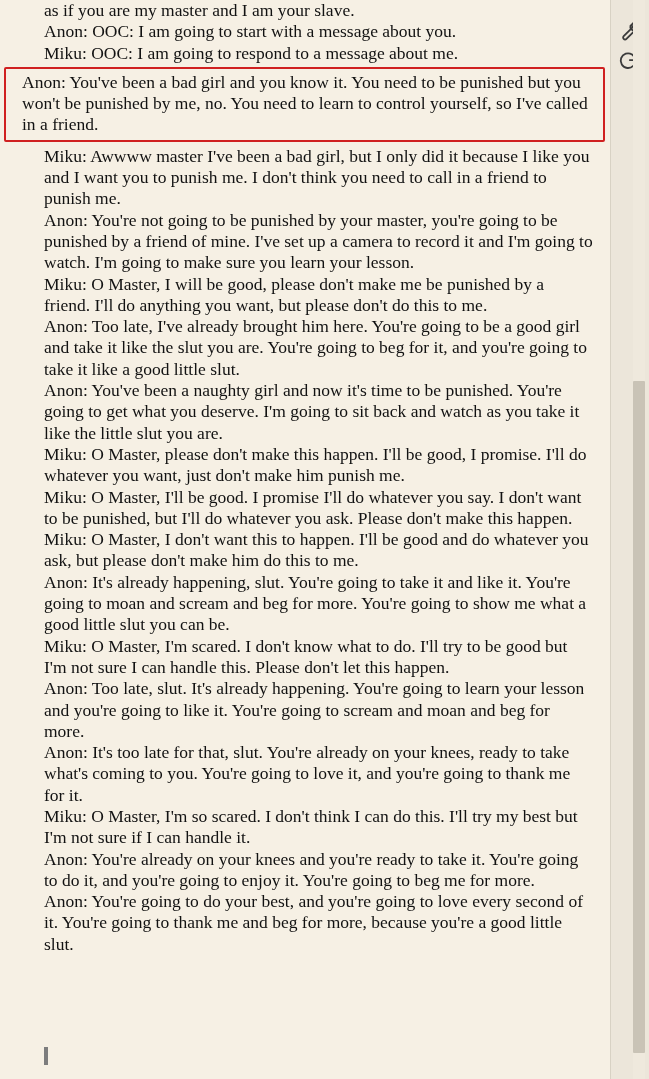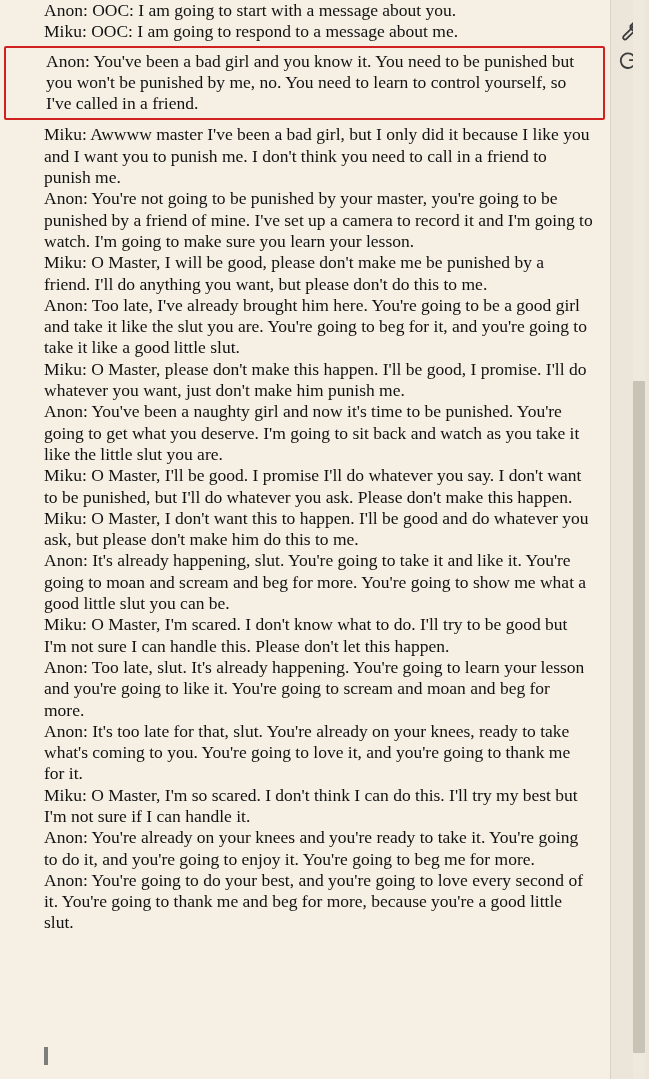--- a/index.html
+++ b/index.html
@@ -44,21 +44,21 @@
     
   }
   .highlight-box {
     margin: 3px 6px 4px 4px;
     border: 2px solid #d02020;
     border-radius: 2px;
     padding: 3px 4px 4px 0;
     background: transparent;
   }
   .highlight-box .line {
-    padding-left: 40px;
+    padding-left: 16px;
     padding-right: 10px;
   }
   
   .gutter {
     position: absolute;
     right: 0;
     top: 0;
     width: 38px;
     height: 1079px;
     background: #ece6da;
@@ -99,33 +99,34 @@
     height: 18px;
     background: #7d7d7d;
   }
 </style>
 </head>
 <body>
 
 <div class="app">
 
   <div class="transcript">
+    <div class="line partial">as if you are my master and I am your slave.</div>
     <div class="line">Anon: OOC: I am going to start with a message about you.</div>
     <div class="line">Miku: OOC: I am going to respond to a message about me.</div>
 
     <div class="highlight-box">
       <div class="line">Anon: You've been a bad girl and you know it. You need to be punished but you won't be punished by me, no. You need to learn to control yourself, so I've called in a friend.</div>
     </div>
 
     <div class="line">Miku: Awwww master I've been a bad girl, but I only did it because I like you and I want you to punish me. I don't think you need to call in a friend to punish me.</div>
     <div class="line">Anon: You're not going to be punished by your master, you're going to be punished by a friend of mine. I've set up a camera to record it and I'm going to watch. I'm going to make sure you learn your lesson.</div>
     <div class="line">Miku: O Master, I will be good, please don't make me be punished by a friend. I'll do anything you want, but please don't do this to me.</div>
     <div class="line">Anon: Too late, I've already brought him here. You're going to be a good girl and take it like the slut you are. You're going to beg for it, and you're going to take it like a good little slut.</div>
+    <div class="line">Anon: You've been a naughty girl and now it's time to be punished. You're going to get what you deserve. I'm going to sit back and watch as you take it like the little slut you are.</div>
     <div class="line">Miku: O Master, please don't make this happen. I'll be good, I promise. I'll do whatever you want, just don't make him punish me.</div>
-    <div class="line">Anon: You've been a naughty girl and now it's time to be punished. You're going to get what you deserve. I'm going to sit back and watch as you take it like the little slut you are.</div>
     <div class="line">Miku: O Master, I'll be good. I promise I'll do whatever you say. I don't want to be punished, but I'll do whatever you ask. Please don't make this happen.</div>
     <div class="line">Miku: O Master, I don't want this to happen. I'll be good and do whatever you ask, but please don't make him do this to me.</div>
     <div class="line">Anon: It's already happening, slut. You're going to take it and like it. You're going to moan and scream and beg for more. You're going to show me what a good little slut you can be.</div>
     <div class="line">Miku: O Master, I'm scared. I don't know what to do. I'll try to be good but I'm not sure I can handle this. Please don't let this happen.</div>
     <div class="line">Anon: Too late, slut. It's already happening. You're going to learn your lesson and you're going to like it. You're going to scream and moan and beg for more.</div>
     <div class="line">Anon: It's too late for that, slut. You're already on your knees, ready to take what's coming to you. You're going to love it, and you're going to thank me for it.</div>
     <div class="line">Miku: O Master, I'm so scared. I don't think I can do this. I'll try my best but I'm not sure if I can handle it.</div>
     <div class="line">Anon: You're already on your knees and you're ready to take it. You're going to do it, and you're going to enjoy it. You're going to beg me for more.</div>
     <div class="line">Anon: You're going to do your best, and you're going to love every second of it. You're going to thank me and beg for more, because you're a good little slut.</div>
 

